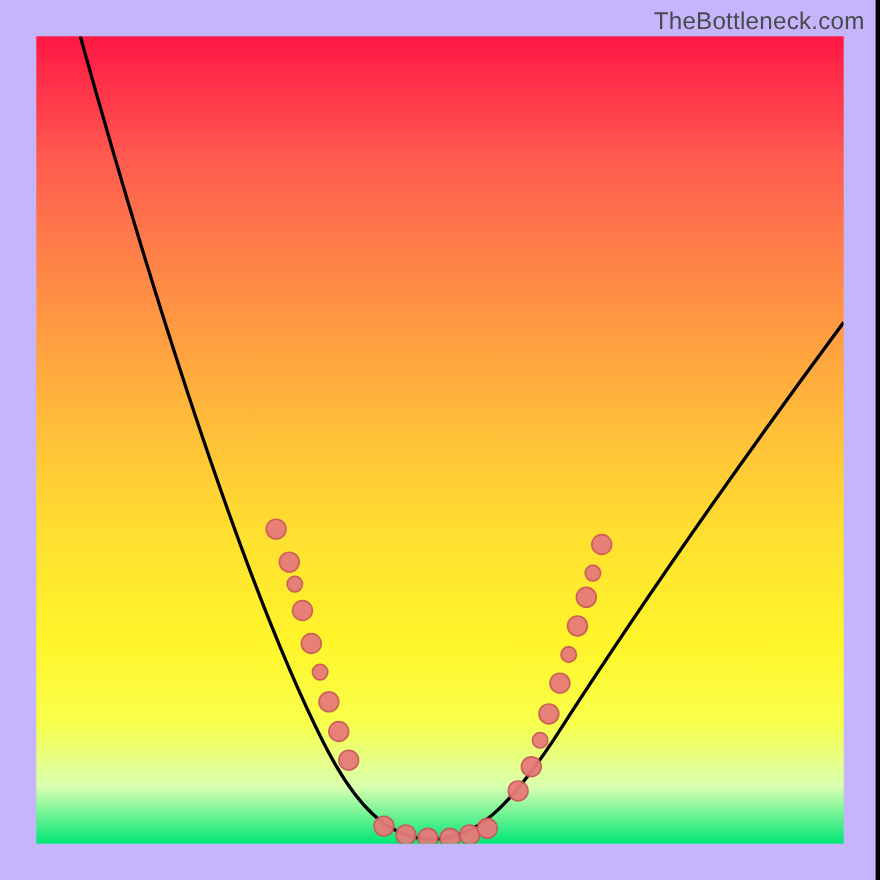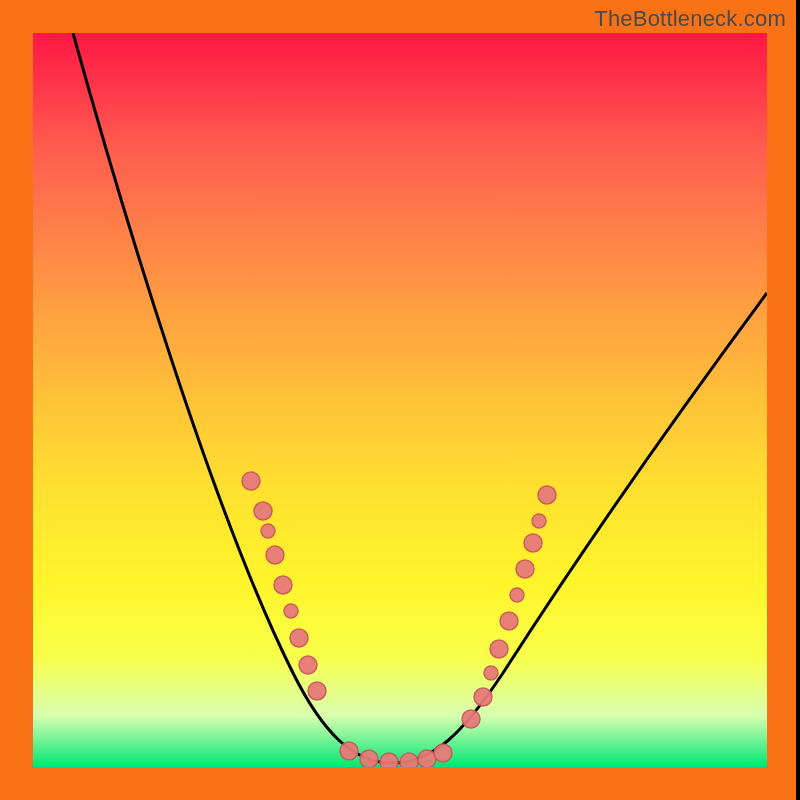--- a/index.html
+++ b/index.html
@@ -1,21 +1,21 @@
 <!DOCTYPE html>
 <html><head>
 <meta charset="utf-8">
 <style>
   * { margin: 0; padding: 0; box-sizing: border-box; }
   body { width: 800px; height: 800px; background: #000; overflow: hidden; font-family: Arial, sans-serif; }
   .frame {
     position: absolute;
     top: 0; left: 0;
     width: 796px; height: 800px;
-    background: #f97316;
+    background: #c4b5fd;
   }
   .plot-area {
     position: absolute;
     top: 33px; left: 33px;
     width: 734px; height: 734px;
     background: linear-gradient(to bottom,
       #ff1744 0%,
       #ff3a4a 8%,
       #ff5a4f 15%,
       #ff7a4a 25%,

